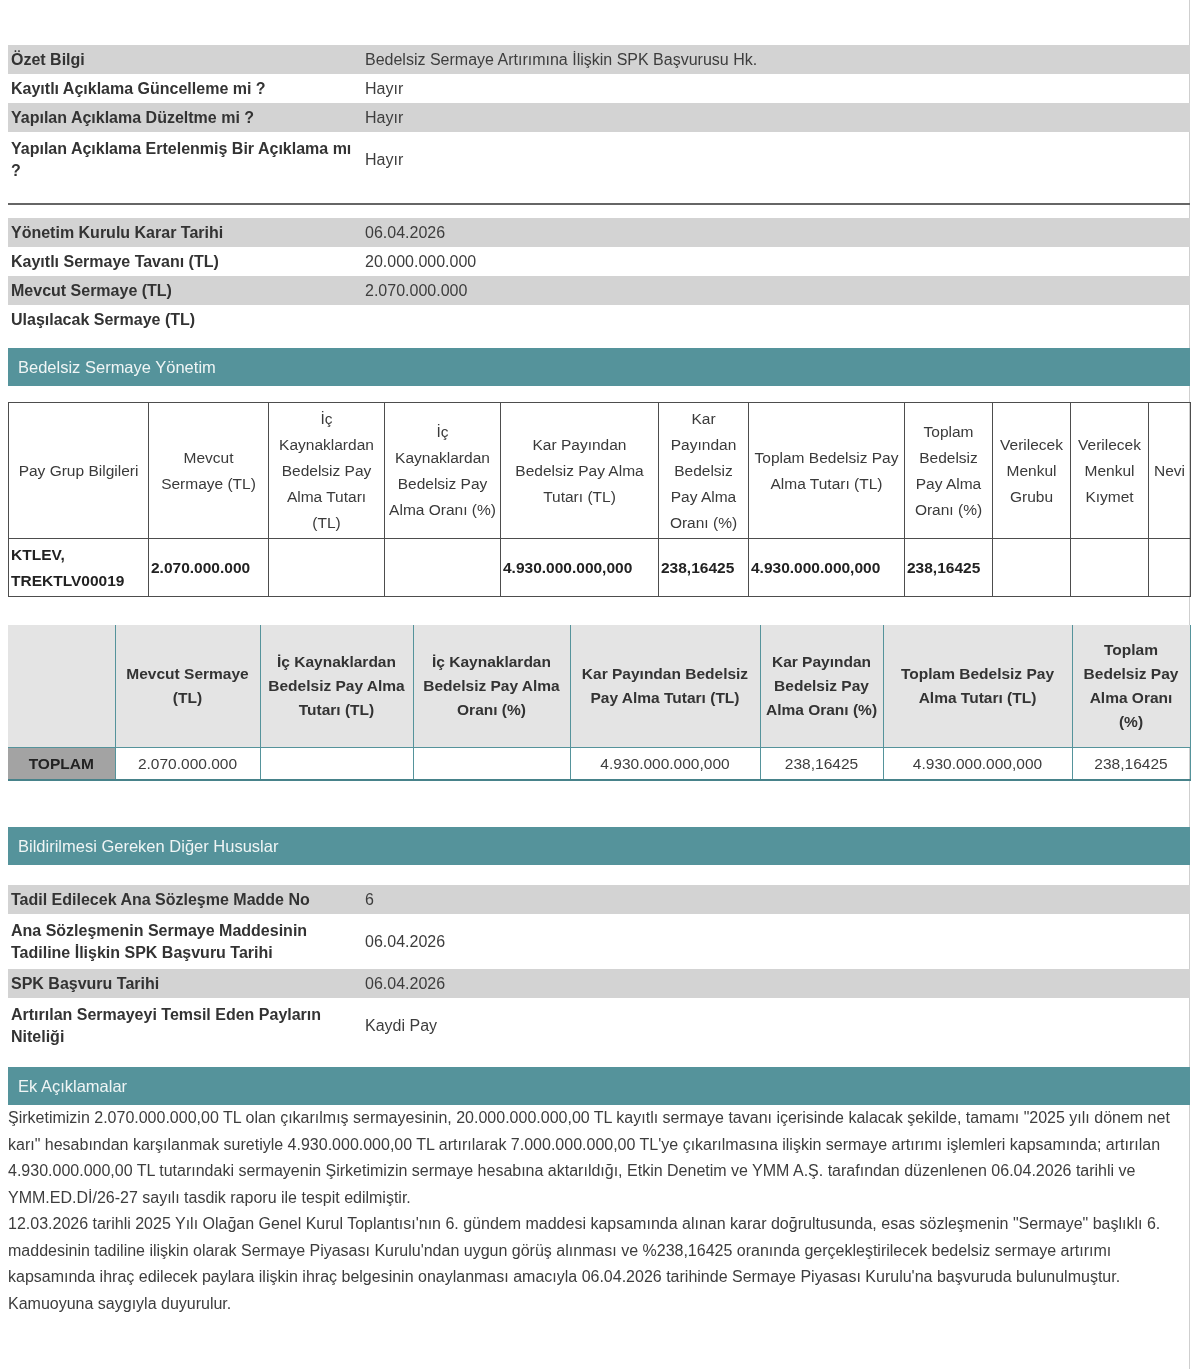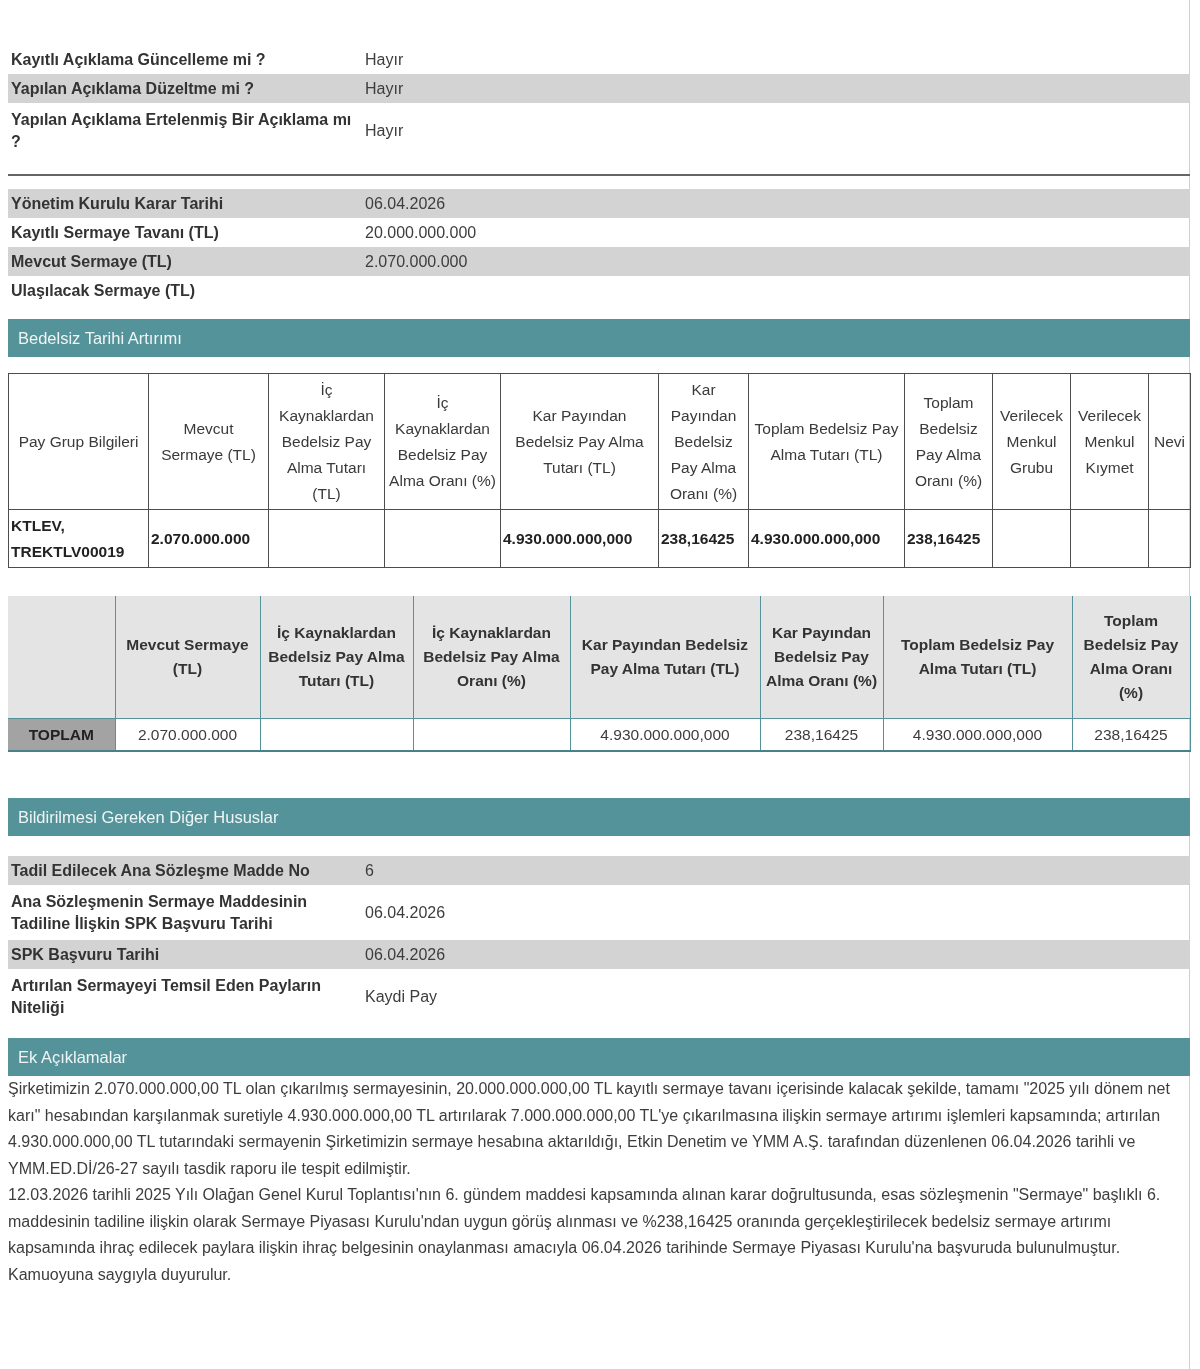--- a/index.html
+++ b/index.html
@@ -69,20 +69,24 @@
   .spacer-sm { height: 46px; }
   .mt-20 { margin-top: 20px; }
   .mt-14 { margin-top: 14px; }
 </style>
 </head>
 <body>
 
 <div class="page">
 
   <div class="kv-group">
+    <div class="kv-row alt">
+      <div class="kv-label">Özet Bilgi</div>
+      <div class="kv-value">Bedelsiz Sermaye Artırımına İlişkin SPK Başvurusu Hk.</div>
+    </div>
     <div class="kv-row">
       <div class="kv-label">Kayıtlı Açıklama Güncelleme mi ?</div>
       <div class="kv-value">Hayır</div>
     </div>
     <div class="kv-row alt">
       <div class="kv-label">Yapılan Açıklama Düzeltme mi ?</div>
       <div class="kv-value">Hayır</div>
     </div>
     <div class="kv-row two-line">
       <div class="kv-label">Yapılan Açıklama Ertelenmiş Bir Açıklama mı ?</div>
@@ -103,21 +107,21 @@
     </div>
     <div class="kv-row alt">
       <div class="kv-label">Mevcut Sermaye (TL)</div>
       <div class="kv-value">2.070.000.000</div>
     </div>
     <div class="kv-row">
       <div class="kv-label">Ulaşılacak Sermaye (TL)</div>
     </div>
   </div>
 
-  <div class="section-bar mt-14">Bedelsiz Tarihi Artırımı</div>
+  <div class="section-bar mt-14">Bedelsiz Sermaye Yönetim</div>
 
   <table class="t1">
     <colgroup>
       <col style="width:140px">
         <col style="width:120px">
         <col style="width:116px">
         <col style="width:116px">
       <col style="width:158px">
         <col style="width:90px">
         <col style="width:156px">

